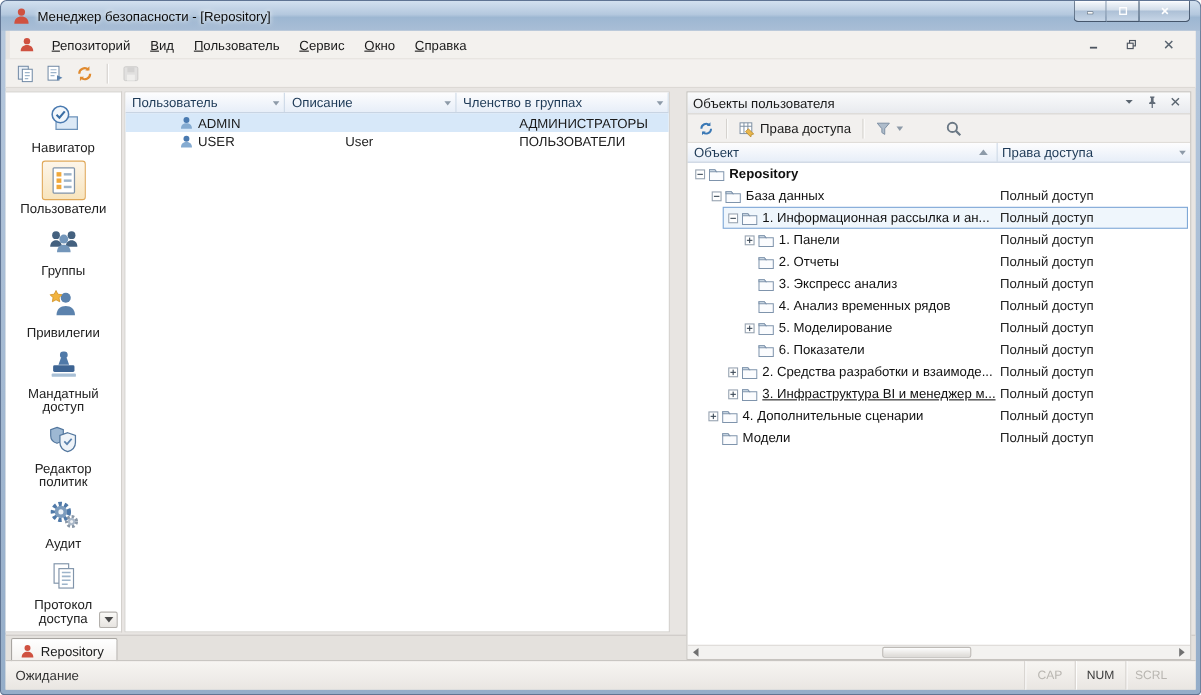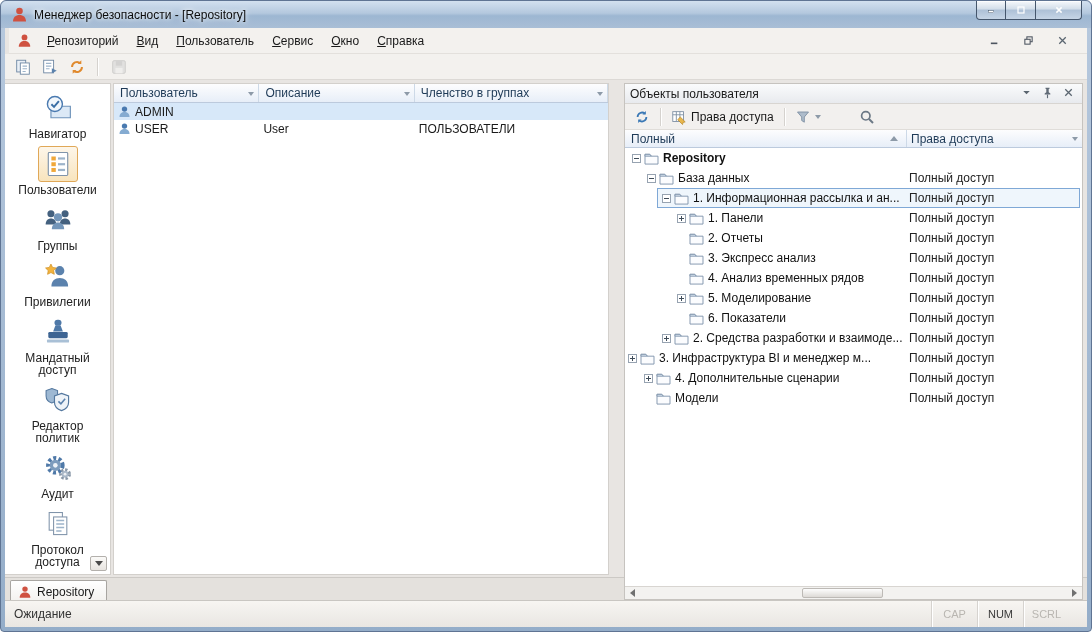--- a/index.html
+++ b/index.html
@@ -68,21 +68,21 @@
     border:1px solid #d3d0cc;overflow:hidden;}
   .thead{display:flex;height:19px;background:linear-gradient(180deg,#fdfdfe,#e7eef8);
     border-bottom:1px solid #bccadd;}
   .th{position:relative;display:flex;align-items:center;padding:0 14px 0 6px;
     border-right:1px solid #cdd9e7;color:#1e3a57;white-space:nowrap;}
   .dd{width:0;height:0;border-left:3.5px solid transparent;border-right:3.5px solid transparent;
     border-top:4px solid #8d9aa8;}
   .th .dd{position:absolute;right:4px;top:8px;}
   .trow{display:flex;height:17px;align-items:center;}
   .trow.sel{background:#d7e8f9;}
-  .td{display:flex;align-items:center;height:100%;padding:0 4px;overflow:hidden;white-space:nowrap;}
+  .td{display:flex;align-items:center;height:100%;padding:0 4px;overflow:hidden;white-space:nowrap;margin-left:45px;}
   .td .icon svg{width:13px;height:13px;margin-right:4px;}
 
   
   .objects-panel{position:absolute;left:619px;right:4px;top:55px;bottom:27px;background:#f2f0ee;
     border:1px solid #c6c3bf;display:flex;flex-direction:column;overflow:hidden;}
   .p-head{height:20px;display:flex;align-items:center;padding:0 5px;
     background:linear-gradient(180deg,#fafbfc,#e8eaee);border-bottom:1px solid #d8d5d1;}
   .p-head-icons{margin-left:auto;display:flex;gap:8px;padding-right:2px;}
   .p-head-icons .icon svg{width:13px;height:13px;}
   .p-toolbar{height:26px;display:flex;align-items:center;padding:0 5px;gap:2px;
@@ -392,20 +392,21 @@
             <div class="td" style="width: 146px;">
               <span class="icon">
                 <svg viewBox="0 0 14 14">
                   <circle cx="7" cy="4.4" r="2.9" fill="#4a7ab0"></circle>
                   <path d="M1.6 13c0-3.8 2.4-5.4 5.4-5.4s5.4 1.6 5.4 5.4z" fill="#85abd1"></path>
                 </svg>
               </span>
               <span>ADMIN</span>
             </div>
             <div class="td" style="width: 156px;"></div>
+            <div class="td" style="width: 194px;">АДМИНИСТРАТОРЫ</div>
           </div>
           <div class="trow">
             <div class="td" style="width: 146px;">
               <span class="icon">
                 <svg viewBox="0 0 14 14">
                   <circle cx="7" cy="4.4" r="2.9" fill="#4a7ab0"></circle>
                   <path d="M1.6 13c0-3.8 2.4-5.4 5.4-5.4s5.4 1.6 5.4 5.4z" fill="#85abd1"></path>
                 </svg>
               </span>
               <span>USER</span>
@@ -486,21 +487,21 @@
           <span class="icon">
               <svg viewBox="0 0 16 16">
                 <circle cx="6.8" cy="6.8" r="4.2" fill="none" stroke="#6b7885" stroke-width="1.7"></circle>
                 <path d="M10 10l4 4" stroke="#6b7885" stroke-width="2"></path>
               </svg>
             </span>
         </div>
       </div>
       <div class="p-colhead">
         <div class="pth pth1">
-          <span>Полный</span>
+          <span>Объект</span>
           <span class="sortup"></span>
         </div>
         <div class="pth pth2">
           <span>Права доступа</span>
           <span class="dd"></span>
         </div>
       </div>
       <div class="p-tree">
           <div class="tnode" style="padding-left: 4px;">
             <span class="exp">
@@ -617,21 +618,21 @@
             </span>
             <span class="icon tree-folder">
               <svg viewBox="0 0 16 14">
                 <path d="M1 2.5h5.2l1.6 2H15v8.5H1z" fill="#fbfcfe" stroke="#7f94ac"></path>
                 <path d="M1 2.5h5.2l1.6 2H1z" fill="#dde8f2" stroke="#7f94ac"></path>
               </svg>
             </span>
             <span class="tlabel">2. Средства разработки и взаимоде...</span>
             <span class="trights">Полный доступ</span>
           </div>
-          <div class="tnode" style="">
+          <div class="tnode" style="padding-left: 34px; text-decoration: underline;">
             <span class="exp">
               <span class="expbox plus"></span>
             </span>
             <span class="icon tree-folder">
               <svg viewBox="0 0 16 14">
                 <path d="M1 2.5h5.2l1.6 2H15v8.5H1z" fill="#fbfcfe" stroke="#7f94ac"></path>
                 <path d="M1 2.5h5.2l1.6 2H1z" fill="#dde8f2" stroke="#7f94ac"></path>
               </svg>
             </span>
             <span class="tlabel">3. Инфраструктура BI и менеджер м...</span>

